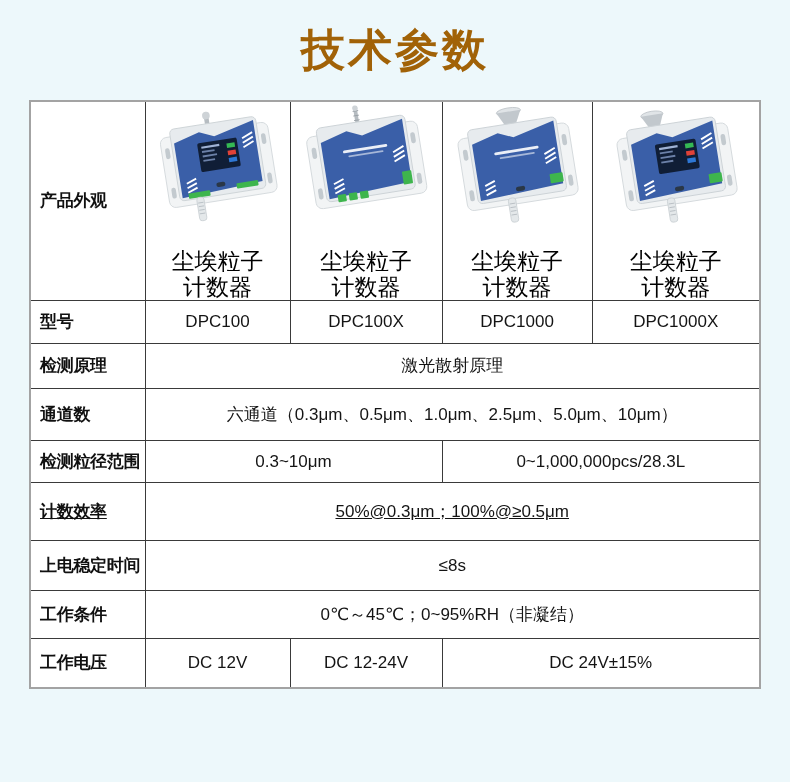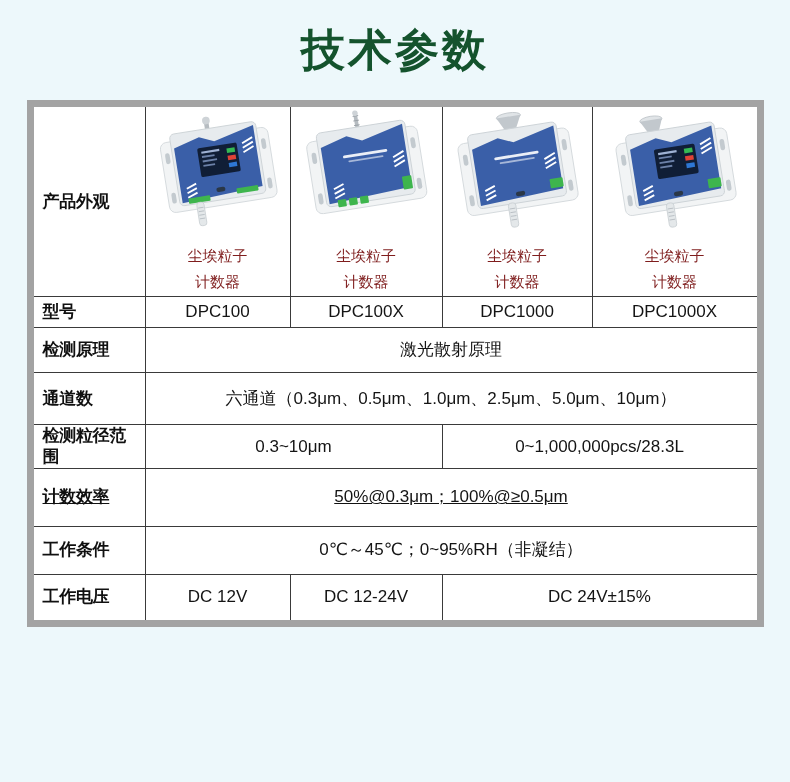--- a/index.html
+++ b/index.html
@@ -11,67 +11,67 @@
     overflow:hidden;
   }
   .header{
     height:100px;
     display:flex;align-items:center;justify-content:center;
   }
   .page-title{
     font-size:44px;
     font-weight:800;
     letter-spacing:3px;
-    color:#14532d;
+    color:#a16207;
   }
   table.spec{
     width:730px;
     margin:0 auto;
     border-collapse:collapse;
     table-layout:fixed;
     background:#ffffff;
-    border:7px solid #a3a3a3;
+    border:2px solid #a3a3a3;
   }
   table.spec th, table.spec td{
     border:1.5px solid #3a3a3a;
     padding:0 4px;
     font-size:17px;
     line-height:1.25;
   }
   table.spec th{
     text-align:left;
     padding-left:9px;
     font-weight:700;
     color:#101010;
     letter-spacing:-0.3px;
   }
   table.spec td{
     text-align:center;
     color:#141414;
   }
   tr.r-appearance{height:193px;}
-  tr.r-model{height:31px;}
+  tr.r-model{height:43px;}
   tr.r-principle{height:45px;}
   tr.r-channels{height:52px;}
   tr.r-sizerange{height:42px;}
   tr.r-efficiency{height:58px;text-decoration:underline;}
   tr.r-stabilize{height:50px;}
   tr.r-refresh{height:49px;}
   tr.r-working{height:48px;}
   tr.r-storage{height:48px;}
   tr.r-voltage{height:49px;margin-left:41px;}
   .prod-cell{vertical-align:top;padding:2px 0 4px 0;}
   .prod-img{height:128px;display:flex;align-items:center;justify-content:center;}
   .prod-img svg{width:140px;height:126px;display:block;}
   .prod-caption{
     text-align:center;
-    font-size:15px;
+    font-size:23px;
     line-height:26px;
-    color:#7f1d1d;
-    margin-top:8px;
+    color:#000000;
+    margin-top:18px;
   }
 </style>
 </head>
 <body>
 
 <div>
 
   <div class="header">
     <div class="page-title">技术参数</div>
   </div>
@@ -248,20 +248,24 @@
       <th>检测粒径范围</th>
       <td colspan="2">0.3~10μm</td>
       <td colspan="2">0~1,000,000pcs/28.3L</td>
     </tr>
 
     <tr class="r-efficiency">
       <th>计数效率</th>
       <td colspan="4">50%@0.3μm；100%@≥0.5μm</td>
     </tr>
 
+    <tr class="r-stabilize">
+      <th>上电稳定时间</th>
+      <td colspan="4">≤8s</td>
+    </tr>
 
 
     <tr class="r-working">
       <th>工作条件</th>
       <td colspan="4">0℃～45℃；0~95%RH（非凝结）</td>
     </tr>
 
 
     <tr class="r-voltage">
       <th>工作电压</th>

